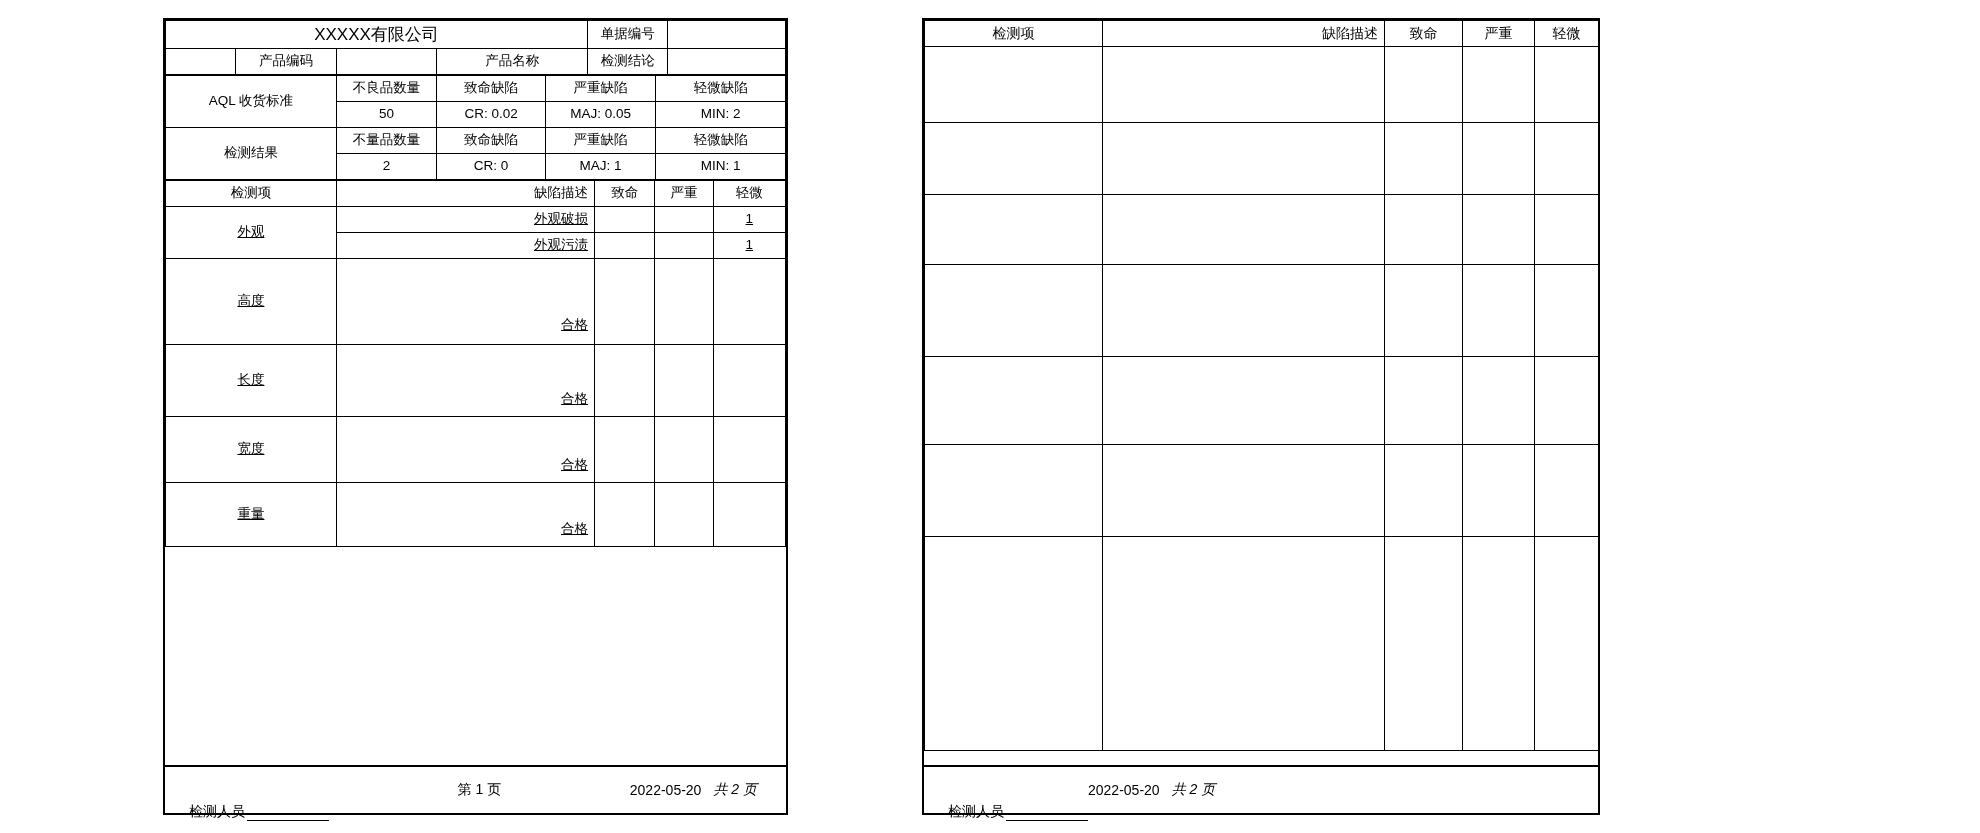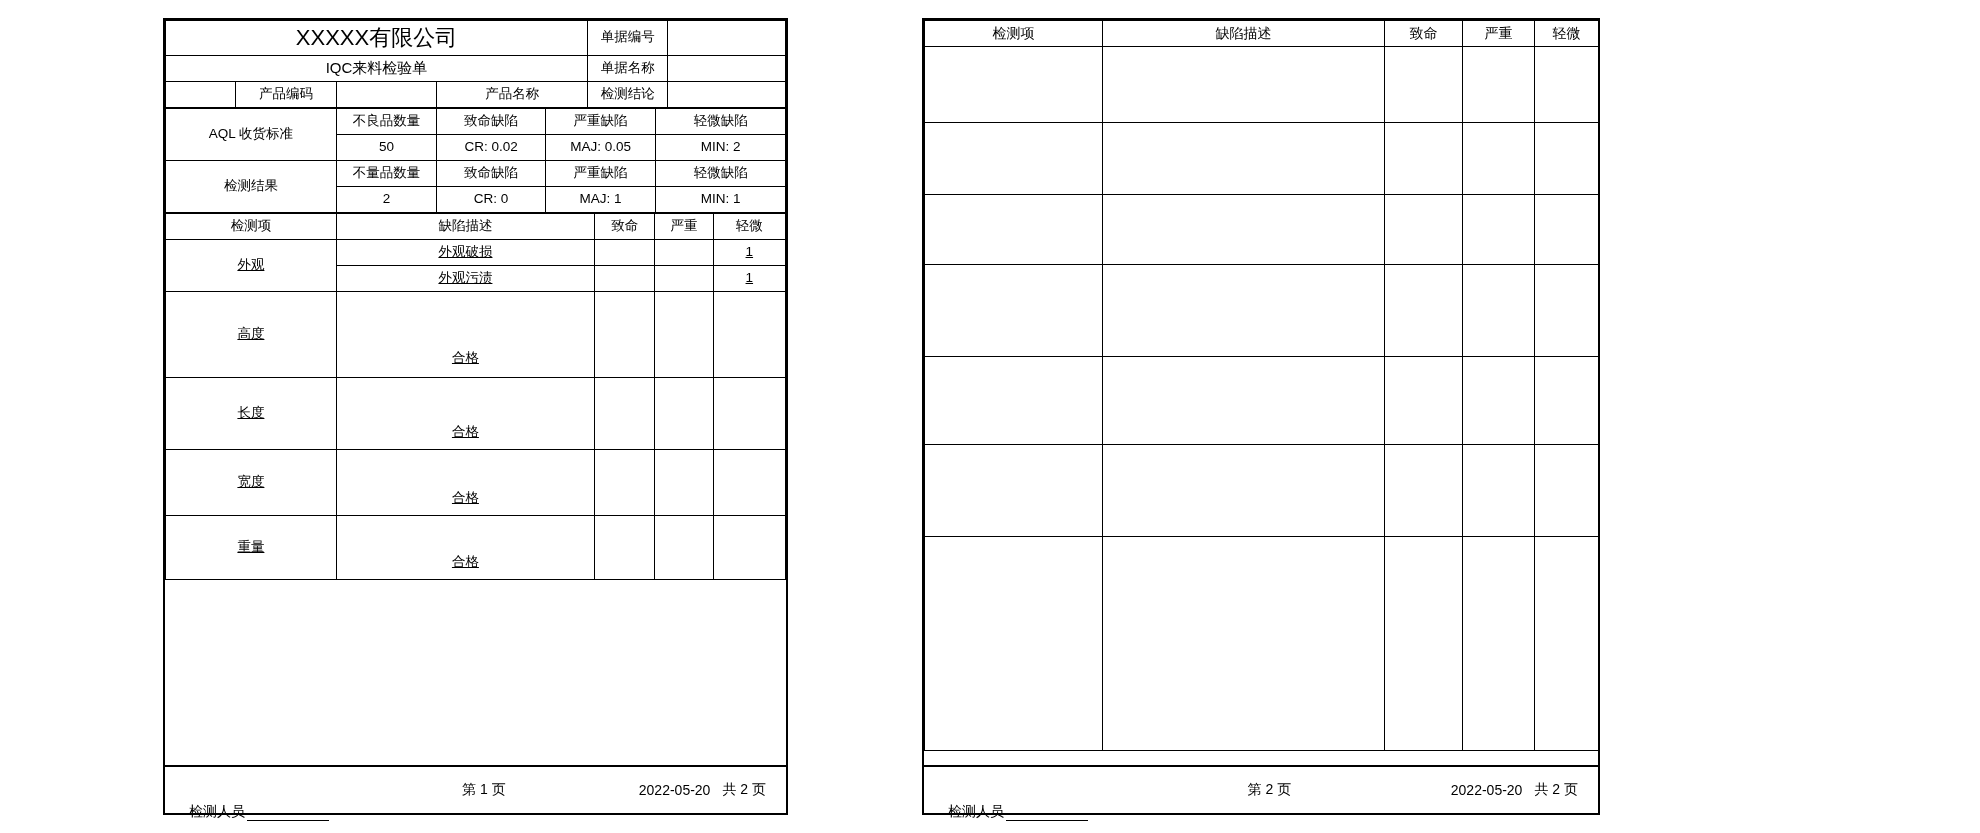--- a/index.html
+++ b/index.html
@@ -53,25 +53,25 @@
     vertical-align: middle;
     height: 26px;
     box-sizing: border-box;
     line-height: 1.25;
   }
   td.nob-l { border-left: none; }
   td.nob-r { border-right: none; }
   td.nob-t { border-top: none; }
   td.nob-b { border-bottom: none; }
   .c { text-align: center; }
-  .l { text-align: center; }
+  .l { text-align: right; }
   .mid { vertical-align: middle; }
 
   .title-co {
-    font-size: 22px;
+    font-size: 17px;
     text-align: center;
     padding-top: 6px;
   }
   .title-sub {
     font-size: 15px;
     text-align: center;
     padding-bottom: 4px;
   }
 
   .tall-row td { height: 38px; }
@@ -109,21 +109,22 @@
   .footer .f-page {
     flex: 1 1 auto;
     text-align: center;
   }
   .footer .f-date {
     flex: 0 0 auto;
     padding-right: 12px;
   }
   .footer .f-total {
     flex: 0 0 auto;
-    padding-right: 20px;
+    padding-right: 29px;
+    font-style: italic;
   }
 
   .body-wrap {
     position: absolute;
     left: 0; right: 0; top: 0;
     bottom: 48px;
     overflow: hidden;
   }
 
   
@@ -146,25 +147,20 @@
             <col style="width:100px">
           <col style="width:75px">
             <col style="width:75px">
           <col style="width:80px">
             <col style="width:117px">
         </colgroup>
         <tbody>
             <tr>
           <td colspan="5" class="title-co nob-l nob-t" rowspan="1">XXXXX有限公司</td>
           <td class="c">单据编号</td>
-          <td class="nob-r"></td>
-        </tr>
-        <tr>
-          <td colspan="5" class="title-sub nob-l">IQC来料检验单</td>
-          <td class="c">单据名称</td>
           <td class="nob-r"></td>
         </tr>
 
         <tr>
           <td class="nob-l"></td>
           <td class="c">产品编码</td>
           <td></td>
           <td colspan="2" class="c">产品名称</td>
           <td class="c">检测结论</td>
           <td class="nob-r"></td>
@@ -351,19 +347,18 @@
           <td class="nob-r nob-b"></td>
         </tr>
       </tbody>
         </table>
     </div>
 
     <div class="footer">
       <div class="f-person">
         <span>检测人员</span><span class="f-underline"></span>
       </div>
-      <div class="f-page">第 2 页</div>
       <div class="f-date">2022-05-20</div>
       <div class="f-total">共 2 页</div>
     </div>
   </div>
 
 </div>
 
 </body></html>

